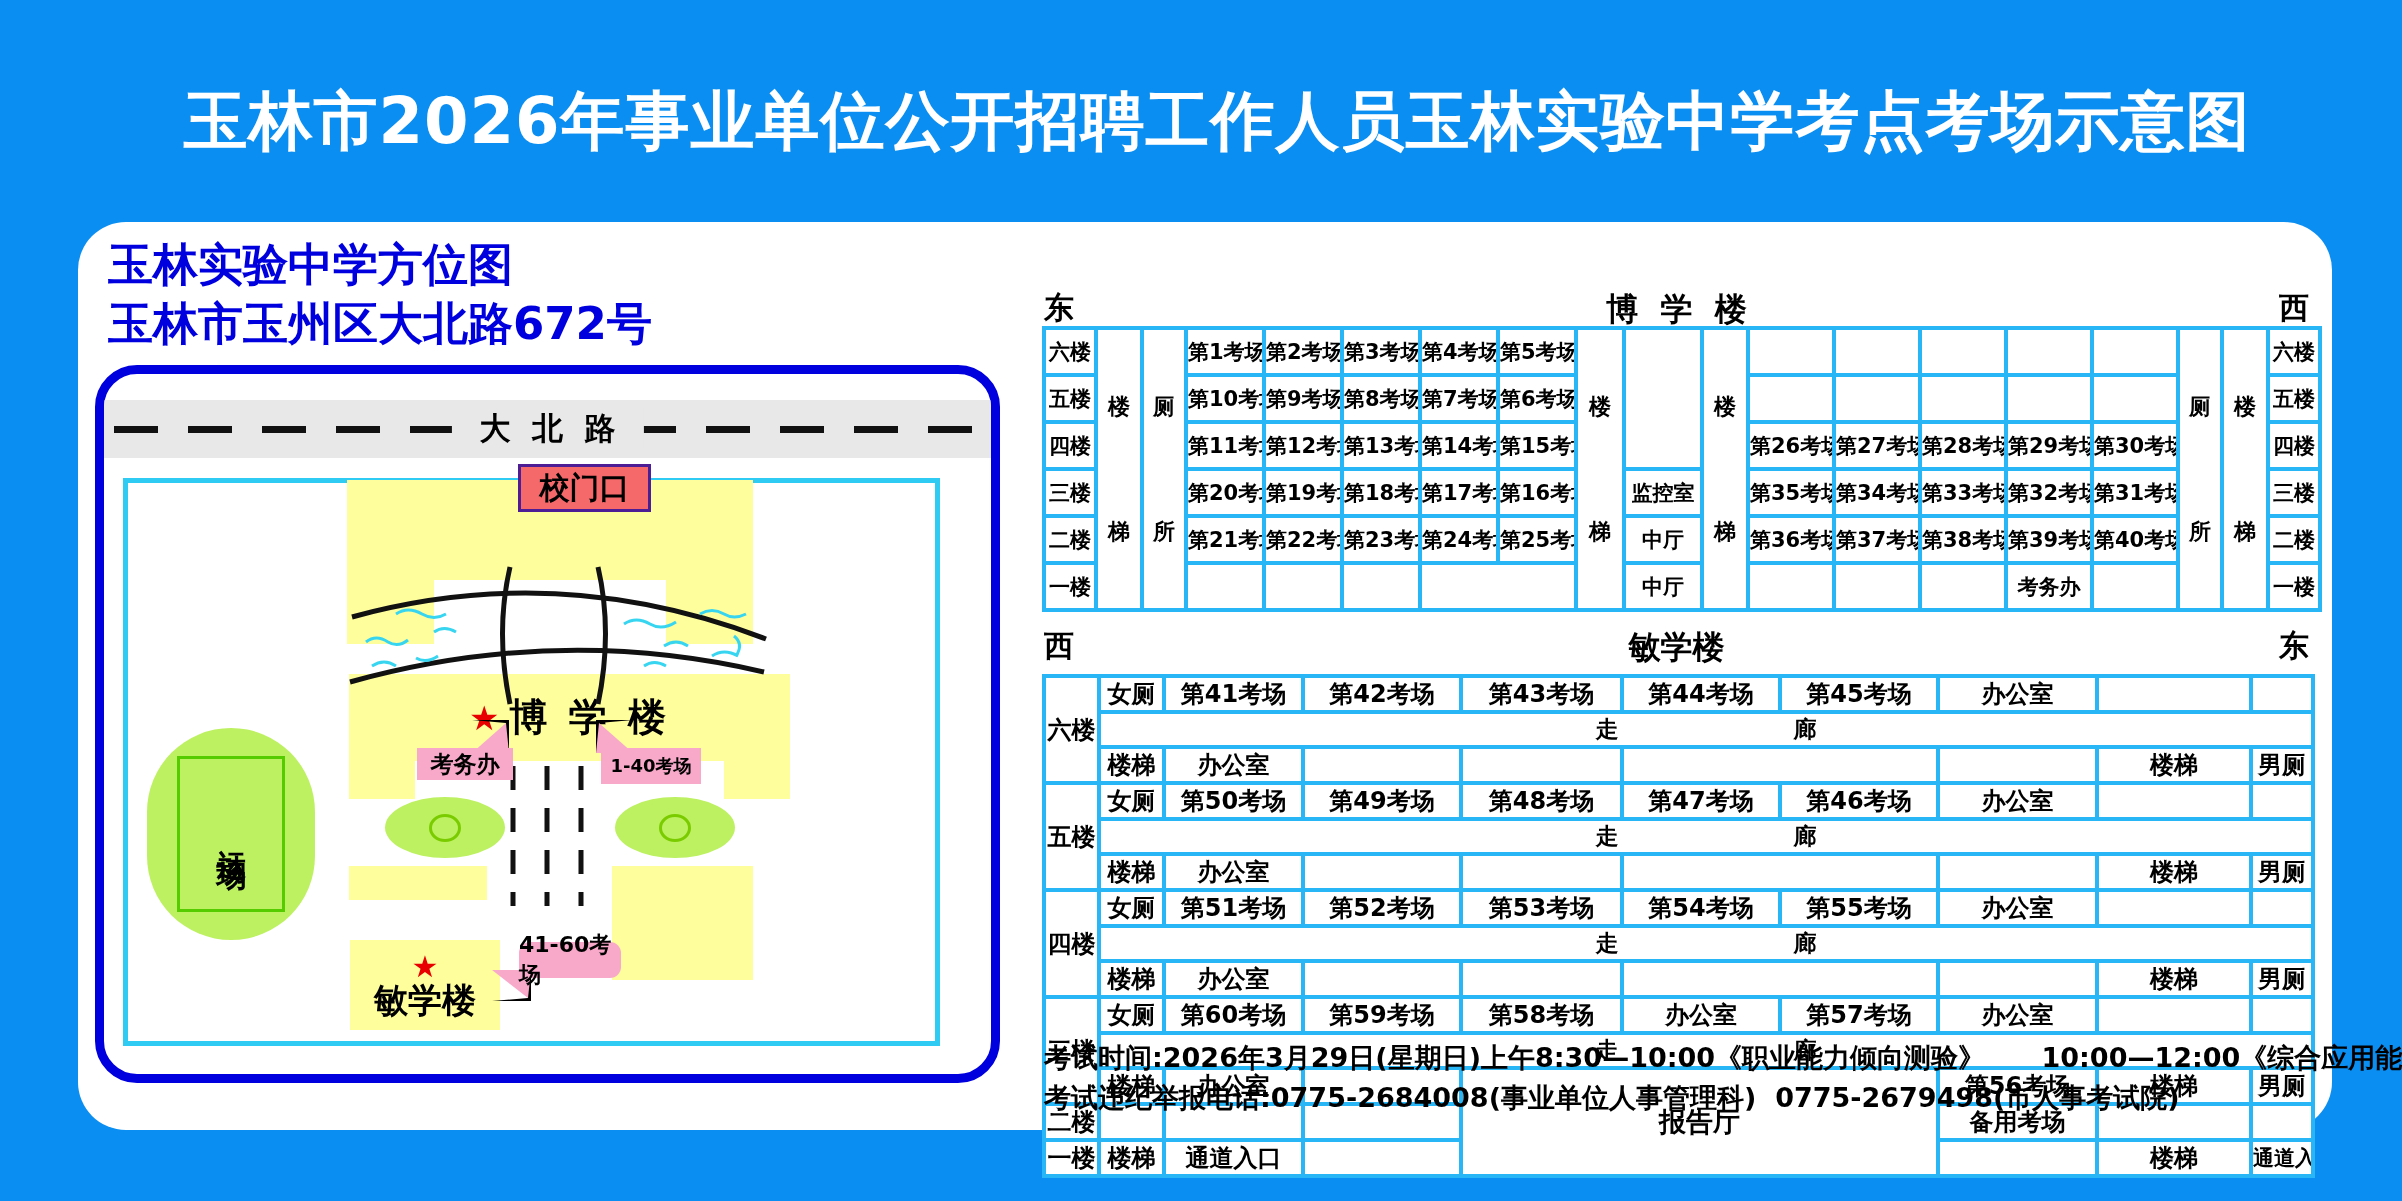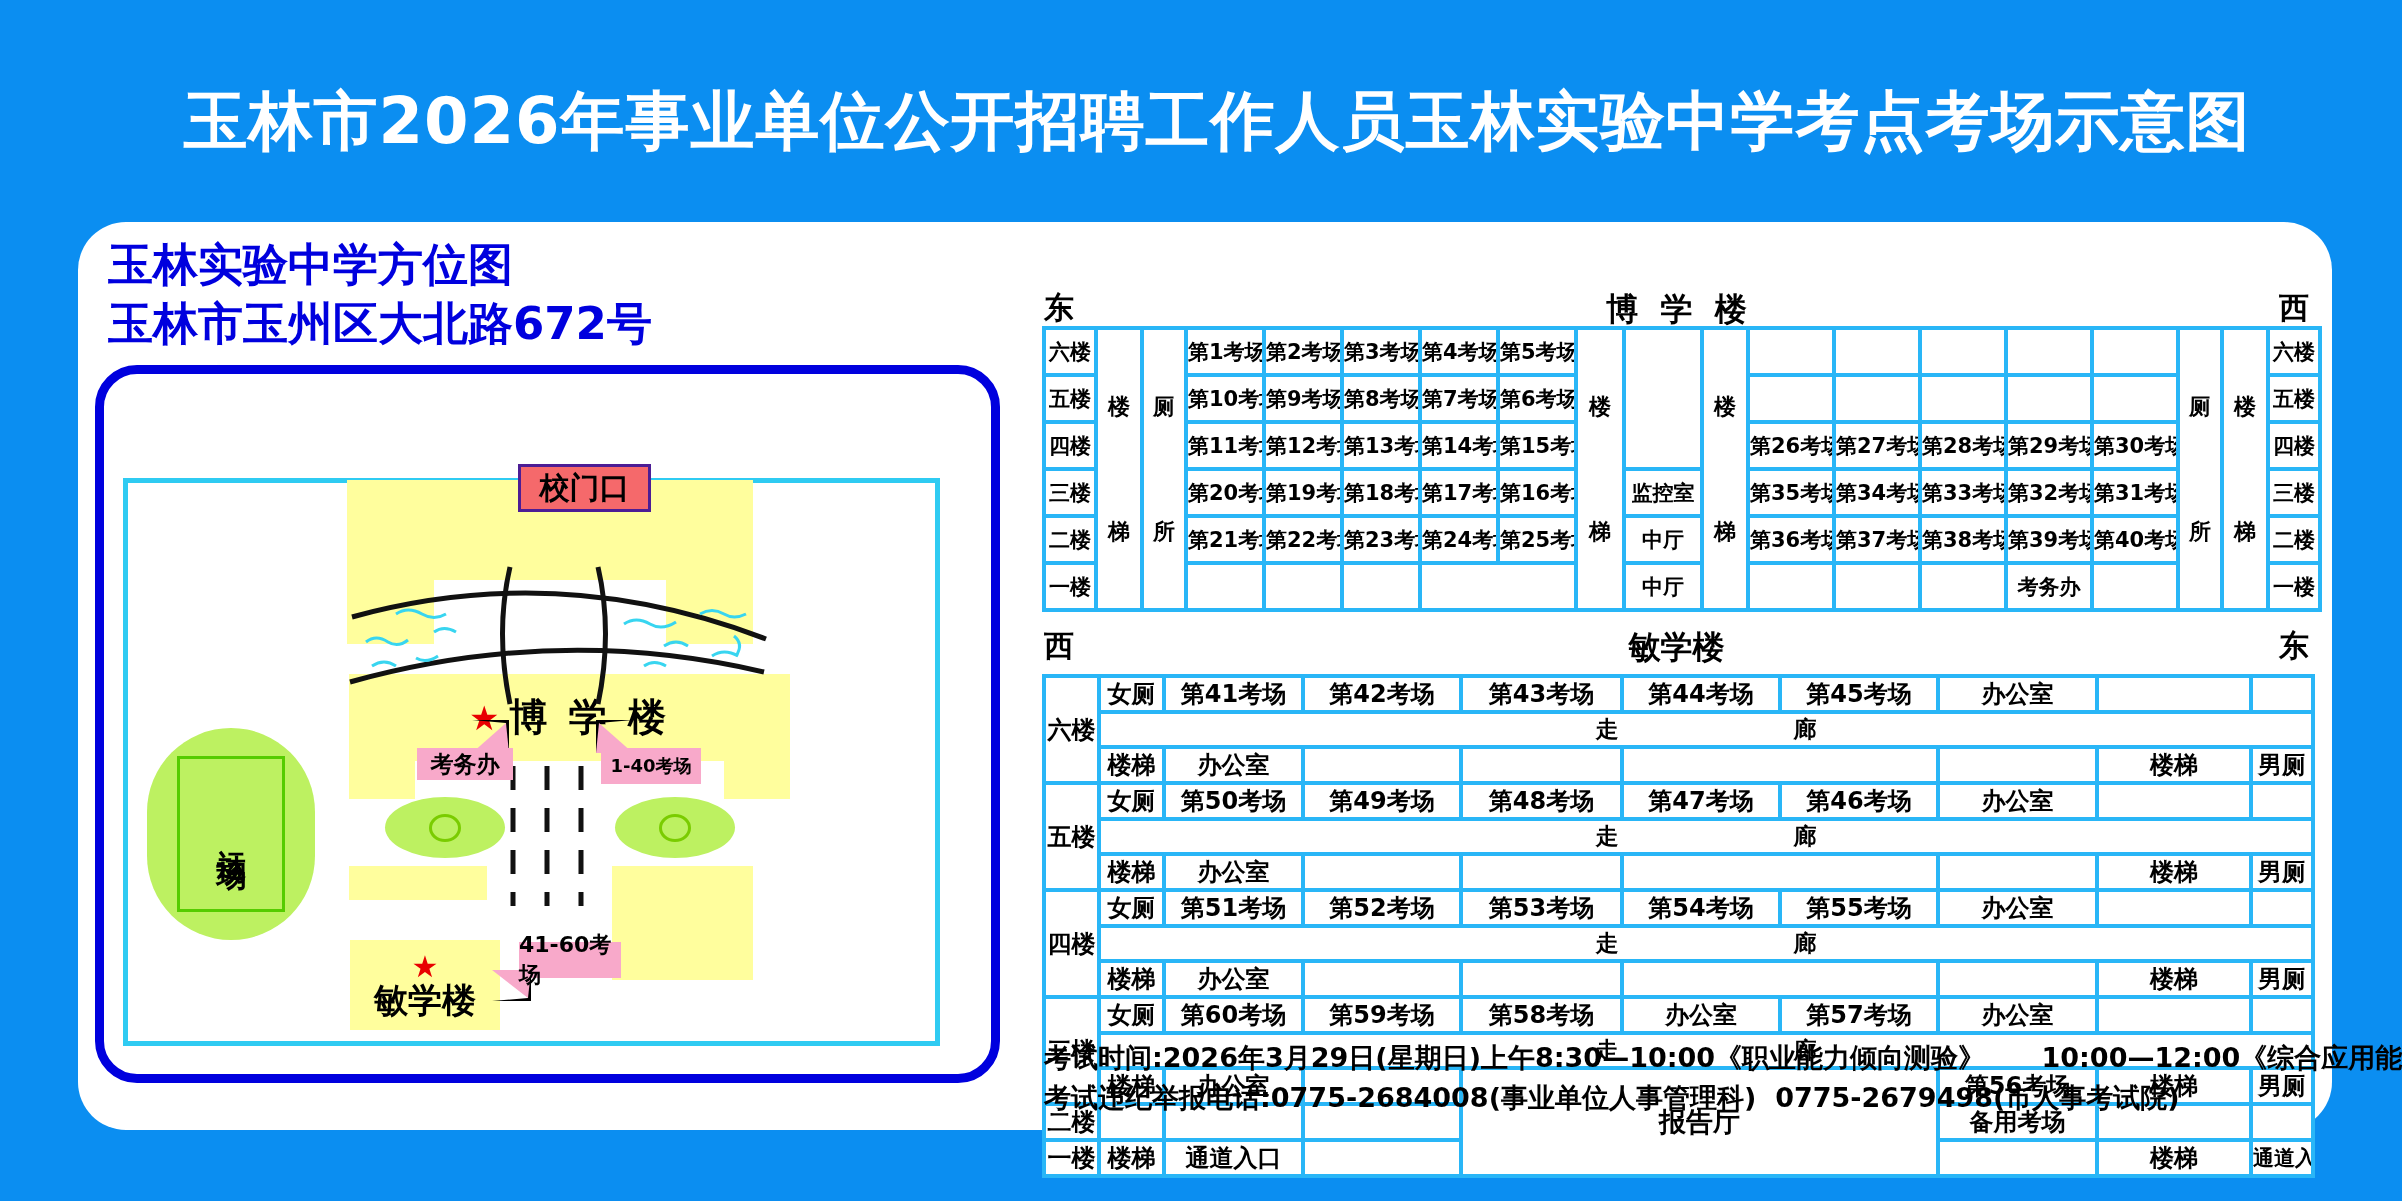--- a/index.html
+++ b/index.html
@@ -54,20 +54,24 @@
 <div class="poster-title">玉林市2026年事业单位公开招聘工作人员玉林实验中学考点考场示意图</div>
 
 <div class="panel">
 
   <div class="map-heading">
     <div>玉林实验中学方位图</div>
     <div>玉林市玉州区大北路672号</div>
   </div>
 
   <div class="map-frame">
+    <div class="road">
+      <div class="road-dash"></div>
+      <div class="road-label">大  北  路</div>
+    </div>
     <div class="boundary"></div>
     <div class="gate">校门口</div>
 
     <div class="bld" style="left:243px;top:106px;width:406px;height:100px;"></div>
     <div class="bld" style="left:243px;top:206px;width:87px;height:64px;"></div>
     <div class="bld" style="left:562px;top:206px;width:87px;height:64px;"></div>
 
     <div class="bld bld-label" style="left:245px;top:300px;width:441px;height:87px;font-size:38px;letter-spacing:4px;">
       <span class="star">★</span>
       <span>博 学 楼</span>
@@ -119,21 +123,21 @@
     </div>
 
     <div class="bld" style="left:245px;top:492px;width:138px;height:34px;"></div>
     <div class="bld" style="left:508px;top:492px;width:141px;height:114px;"></div>
 
     <div class="minxue-bld">
       <span class="star" style="margin:0;font-size:30px;">★</span>
       <span style="font-size:34px;font-weight:bold;">敏学楼</span>
     </div>
     <div class="tri" style="left:388px;top:596px;border-top:28px solid #F8A9CA;border-left:36px solid transparent;"></div>
-    <div class="pink" style="left:415px;top:568px;width:102px;height:36px;font-size:22px;">41-60考场</div>
+    <div class="pink" style="left:415px;top:568px;width:102px;height:36px;font-size:22px;border-radius:11px;">41-60考场</div>
   </div>
 
 
   <div class="dir-row" style="top:66px;">
     <span class="dl">东</span>
     <span class="dc">博  学  楼</span>
     <span class="dr">西</span>
   </div>
 
   <table class="dist bx">

